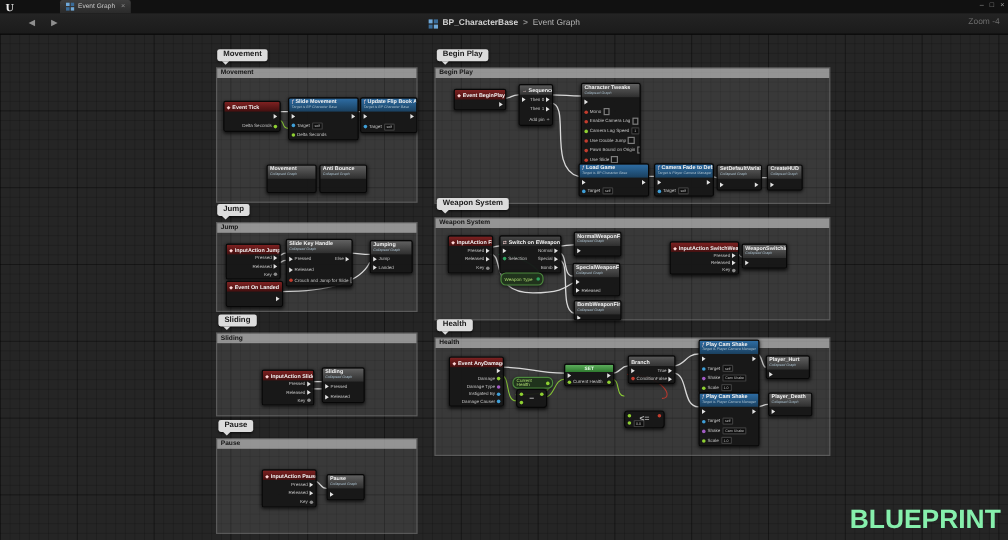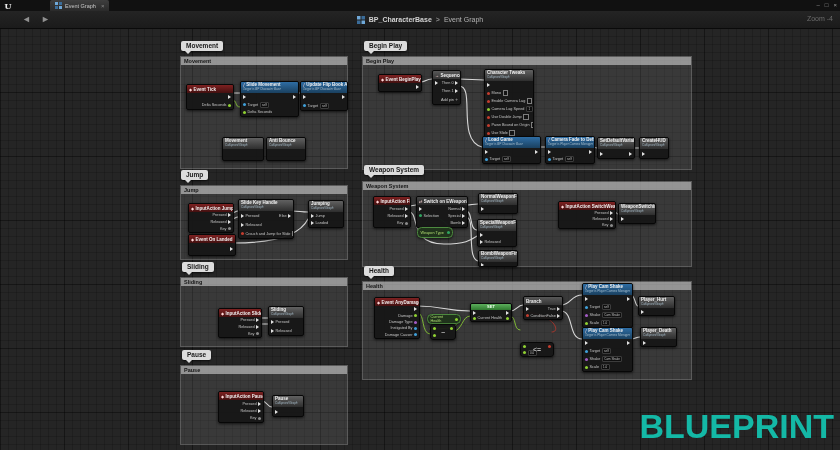--- a/index.html
+++ b/index.html
@@ -63,21 +63,21 @@
   .tri{width:0;height:0;border-top:2px solid transparent;border-bottom:2px solid transparent;border-left:3.2px solid #e2e2e2;flex:none;}
   .vbox{background:#0e0e0e;border:1px solid #3c3c3c;border-radius:1px;font-size:3px;color:#c0c0c0;
         padding:0 1.5px;line-height:4px;flex:none;}
   .cbox{width:3.5px;height:3.5px;border:1px solid #7e7e7e;background:#141414;flex:none;}
   .plus{font-size:4.5px;color:#9c9c9c;line-height:4px;flex:none;}
   .pill{border-radius:4.5px;background:#20331c;border:1px solid #4d8a3f;flex-direction:row;align-items:center;
         justify-content:space-between;padding:0 2.5px;font-size:3.8px;color:#b0dd72;display:flex;}
   .math{position:relative;border-radius:3px;}
   .mtitle{position:absolute;inset:0;display:flex;align-items:center;justify-content:center;
           font-size:7px;color:#b5b5b5;font-weight:bold;pointer-events:none;}
-  .watermark{position:absolute;right:6px;bottom:4px;font-size:34px;font-weight:bold;color:#14b8a6;
+  .watermark{position:absolute;right:6px;bottom:4px;font-size:22px;font-weight:bold;color:#86efac;
              letter-spacing:0;z-index:6;font-family:"Liberation Sans",sans-serif;}
 </style>
 </head>
 <body>
 
 <div class="app">
 
   <div class="titlebar">
     <div class="logo">U</div>
     <div class="tab">

